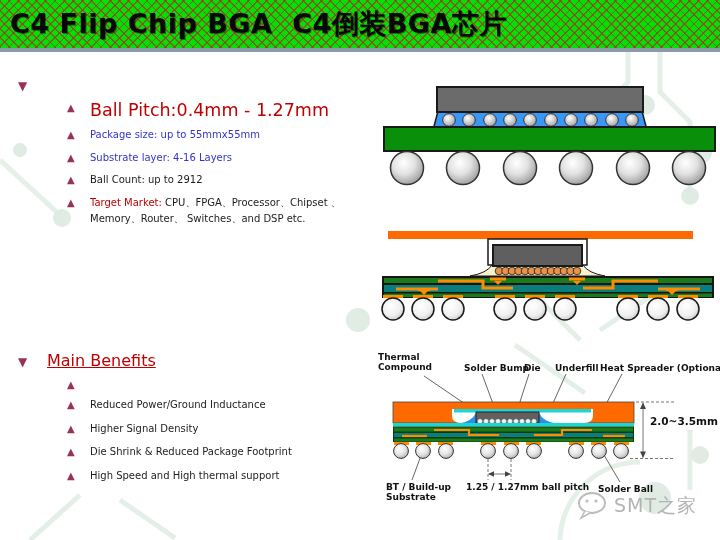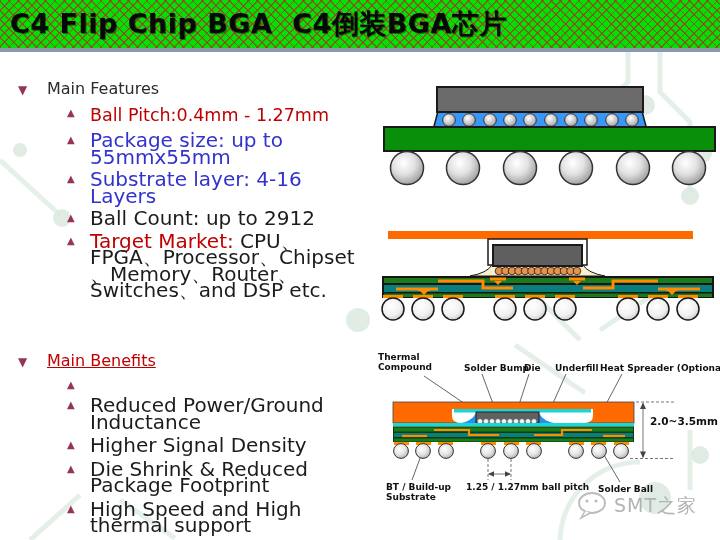--- a/index.html
+++ b/index.html
@@ -18,21 +18,21 @@
     text-shadow:1px 1px 0 rgba(0,0,0,.45);}
   
   .section{position:absolute;z-index:1;}
   .sec-head{display:flex;align-items:baseline;}
   .sec-head .tri{width:29px;font-size:12px;color:#993355;flex:0 0 29px;}
   .sec-title{font-size:16px;color:#2b2b2b;}
   .sec-title.red{color:#c00000;text-decoration:underline;}
   .items{margin-left:49px;margin-top:7px;}
   .item{display:flex;margin-bottom:6px;}
   .item .tri{flex:0 0 23px;width:23px;font-size:10px;color:#993355;padding-top:2px;}
-  .item .txt{font-size:20px;color:#1c1c1c;line-height:16.5px;}
+  .item .txt{font-size:10px;color:#1c1c1c;line-height:16.5px;}
   .item.f-large{margin-bottom:7px;}
   .item.f-large .txt{font-size:17.5px;color:#c00000;line-height:20px;}
   .item.f-blue .txt{color:#3233cc;}
   .item.f-wrap .txt{width:298px;}
   .lead{color:#c00000;}
   .benefits .item{margin-bottom:7px;}
   
   .fig{position:absolute;z-index:1;}
   .fig svg{display:block;}
   .dlabel{position:absolute;font-size:9px;font-weight:bold;color:#111;line-height:10px;white-space:nowrap;}
@@ -74,21 +74,20 @@
     </g>
   </svg>
 
   <header class="banner">
     <span class="title">C4 Flip Chip BGA  C4倒装BGA芯片</span>
   </header>
 
   <section class="section" style="left:18px;top:79px;width:352px;">
     <div class="sec-head">
       <span class="tri">▼</span>
-      <span class="sec-title">Main Features</span>
     </div>
     <div class="items">
       <div class="item f-large">
         <span class="tri">▲</span>
         <span class="txt">Ball Pitch:0.4mm - 1.27mm</span>
       </div>
       <div class="item f-blue">
         <span class="tri">▲</span>
         <span class="txt">Package size: up to 55mmx55mm</span>
       </div>

